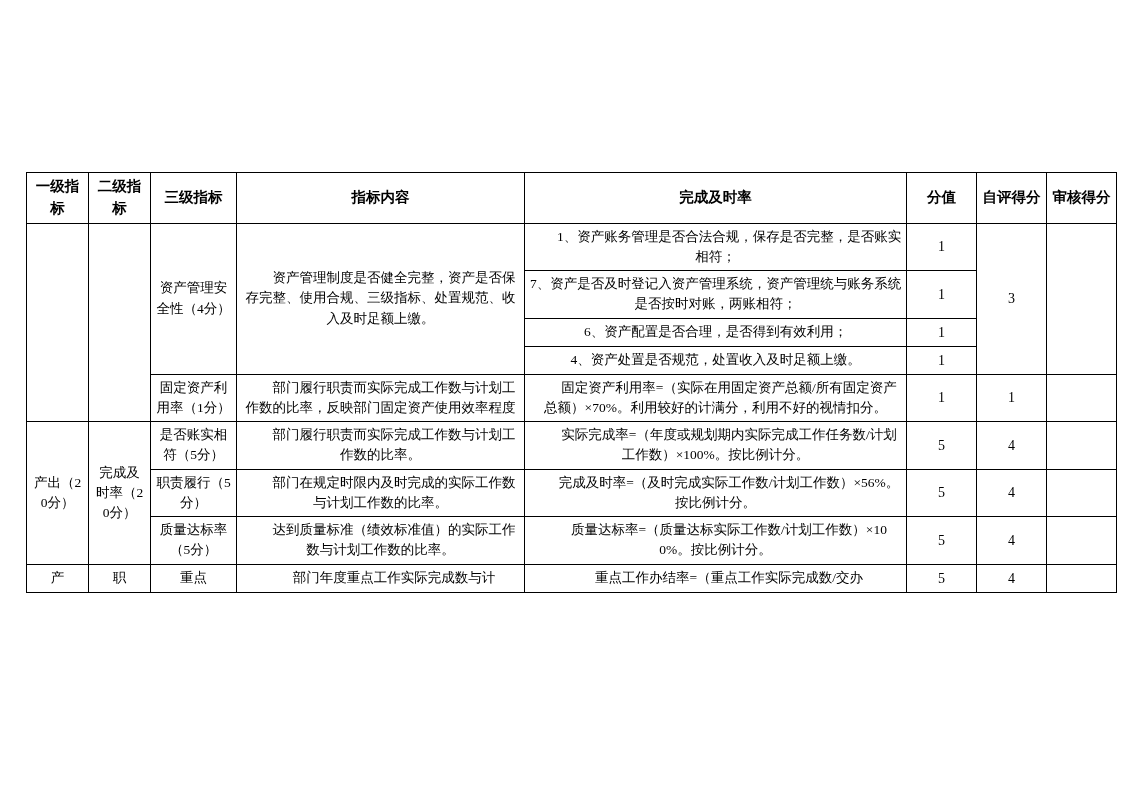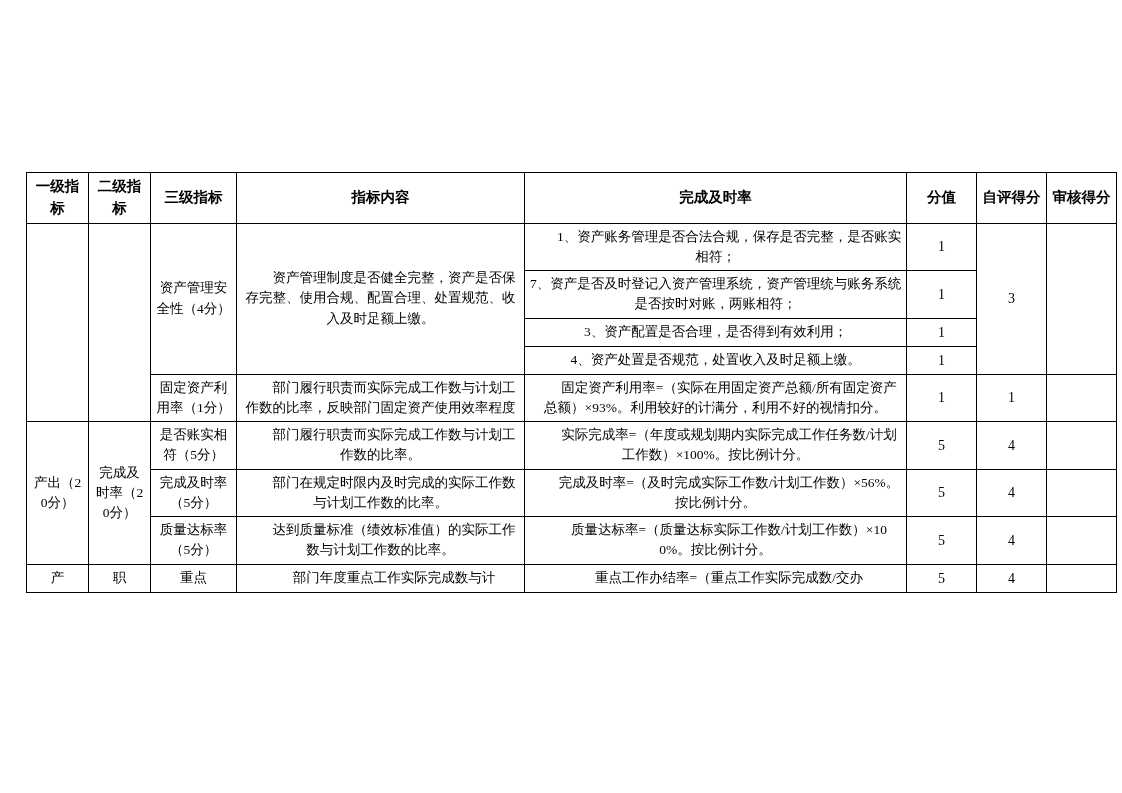--- a/index.html
+++ b/index.html
@@ -106,60 +106,60 @@
           <th class="hdr-narrow">自评得分</th>
           <th class="hdr-narrow">审核得分</th>
         </tr>
       </thead>
       <tbody>
 
         <tr>
           <td rowspan="5"></td>
           <td rowspan="5"></td>
           <td rowspan="4" class="cell-center">资产管理安全性（4分）</td>
-          <td rowspan="4" class="cell-content indent">资产管理制度是否健全完整，资产是否保存完整、使用合规、配置合理、处置规范、收入及时足额上缴。</td>
+          <td rowspan="4" class="cell-content indent">资产管理制度是否健全完整，资产是否保存完整、使用合规、三级指标、处置规范、收入及时足额上缴。</td>
           <td class="cell-content indent">1、资产账务管理是否合法合规，保存是否完整，是否账实相符；</td>
           <td class="small-num">1</td>
           <td rowspan="4" class="small-num">3</td>
           <td rowspan="4"></td>
         </tr>
         <tr>
           <td class="cell-content">7、资产是否及时登记入资产管理系统，资产管理统与账务系统是否按时对账，两账相符；</td>
           <td class="small-num">1</td>
         </tr>
         <tr>
-          <td class="cell-content">3、资产配置是否合理，是否得到有效利用；</td>
+          <td class="cell-content">6、资产配置是否合理，是否得到有效利用；</td>
           <td class="small-num">1</td>
         </tr>
         <tr>
           <td class="cell-content">4、资产处置是否规范，处置收入及时足额上缴。</td>
           <td class="small-num">1</td>
         </tr>
 
         <tr>
           <td class="cell-center">固定资产利用率（1分）</td>
           <td class="cell-content indent">部门履行职责而实际完成工作数与计划工作数的比率，反映部门固定资产使用效率程度</td>
-          <td class="cell-content indent">固定资产利用率=（实际在用固定资产总额/所有固定资产总额）×93%。利用较好的计满分，利用不好的视情扣分。</td>
+          <td class="cell-content indent">固定资产利用率=（实际在用固定资产总额/所有固定资产总额）×70%。利用较好的计满分，利用不好的视情扣分。</td>
           <td class="small-num">1</td>
           <td class="small-num">1</td>
           <td></td>
         </tr>
 
         <tr>
           <td rowspan="3" class="vtext">产出（20分）</td>
           <td rowspan="3" class="vtext">完成及时率（20分）</td>
           <td class="cell-center">是否账实相符（5分）</td>
           <td class="cell-content indent">部门履行职责而实际完成工作数与计划工作数的比率。</td>
           <td class="cell-content indent">实际完成率=（年度或规划期内实际完成工作任务数/计划工作数）×100%。按比例计分。</td>
           <td class="small-num">5</td>
           <td class="small-num">4</td>
           <td></td>
         </tr>
         <tr>
-          <td class="cell-center">完成及时率（5分）</td>
+          <td class="cell-center">职责履行（5分）</td>
           <td class="cell-content indent">部门在规定时限内及时完成的实际工作数与计划工作数的比率。</td>
           <td class="cell-content indent">完成及时率=（及时完成实际工作数/计划工作数）×56%。按比例计分。</td>
           <td class="small-num">5</td>
           <td class="small-num">4</td>
           <td></td>
         </tr>
         <tr>
           <td class="cell-center">质量达标率（5分）</td>
           <td class="cell-content indent">达到质量标准（绩效标准值）的实际工作数与计划工作数的比率。</td>
           <td class="cell-content indent">质量达标率=（质量达标实际工作数/计划工作数）×100%。按比例计分。</td>

